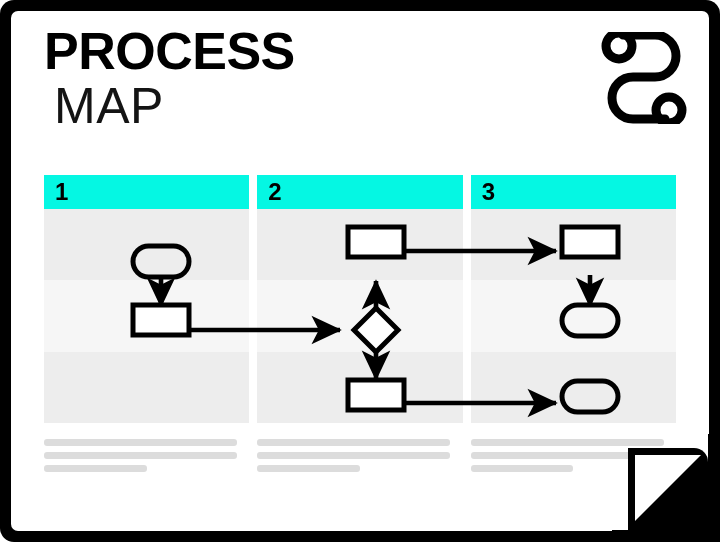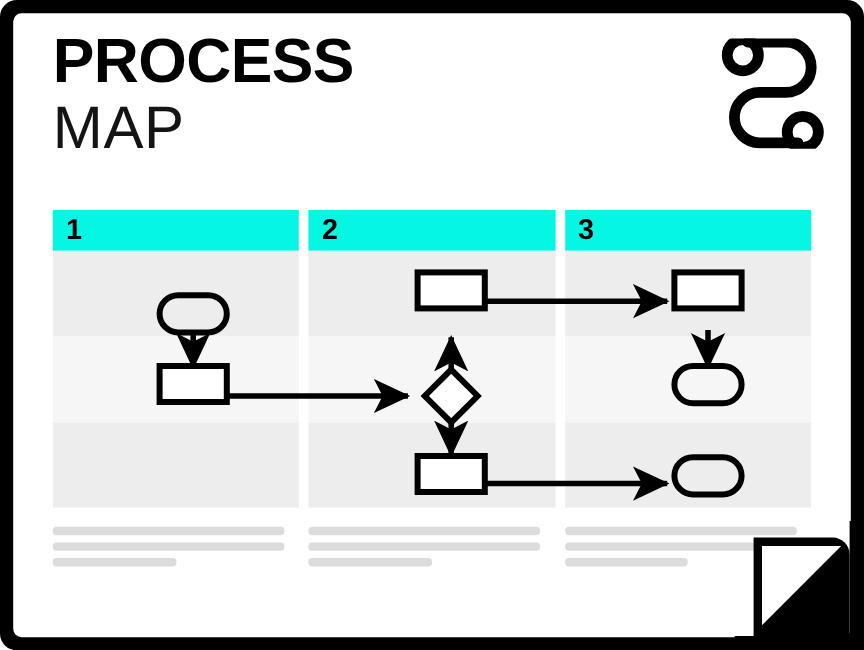--- a/index.html
+++ b/index.html
@@ -56,20 +56,21 @@
     color: #000000;
     display: block;
   }
   .title-sub {
     font-size: 50px;
     font-weight: 300;
     letter-spacing: 0.5px;
     color: #141414;
     display: block;
     margin-top: 4px;
+    margin-left: 10px;
   }
 
   .route-icon {
     position: absolute;
     right: 22px;
     top: 21px;
     width: 86px;
     height: 92px;
   }
 

